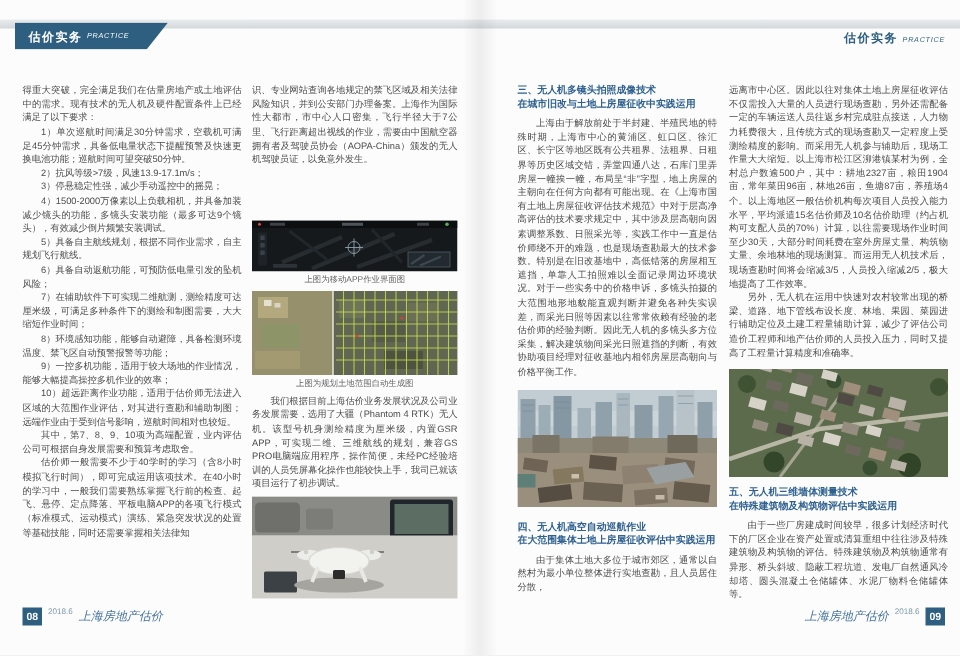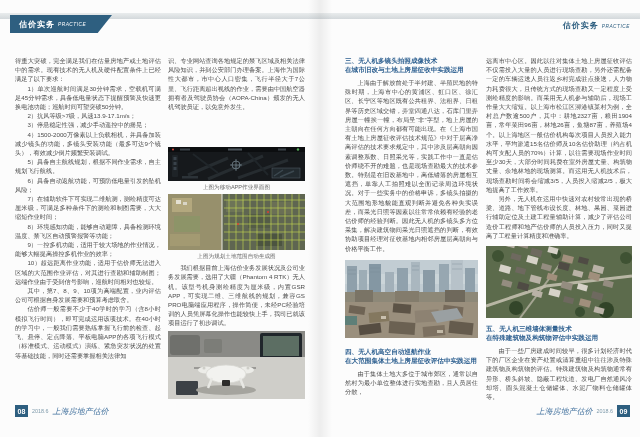--- a/index.html
+++ b/index.html
@@ -17,21 +17,21 @@
   .header-right{position:absolute;right:10px;top:20px;color:#2e5f80;display:flex;align-items:baseline;}
   .header-right .banner-title{color:#2e5f80;}
   .header-right .banner-sub{color:#2e5f80;}
   .col{position:absolute;font-size:6.2px;line-height:9.2px;color:#4c4c4c;text-align:justify;}
   .col p{margin:0;}
   .indent{text-indent:2em;}
   .img-frame{display:block;}
   .img-frame svg{display:block;}
   .caption{font-size:5.6px;color:#666;text-align:center;line-height:8px;margin:2px 0 3px;}
   .sec-head{color:#2f6191;font-weight:bold;font-size:6.6px;line-height:9px;}
-  .footer{position:absolute;top:405px;display:flex;align-items:center;gap:4px;}
+  .footer{position:absolute;top:405px;display:flex;gap:4px;}
   .footer-left{left:15px;}
   .footer-right{right:10px;}
   .pagebox{width:13px;height:12px;background:#2e5f80;color:#fff;font-size:7px;font-weight:bold;
            display:flex;align-items:center;justify-content:center;}
   .issue{font-size:5.4px;color:#7e9aab;}
   .journal-script{font-family:"DejaVu Serif",serif;font-style:italic;font-size:8px;color:#44739f;}
 </style>
 </head>
 <body>
 

